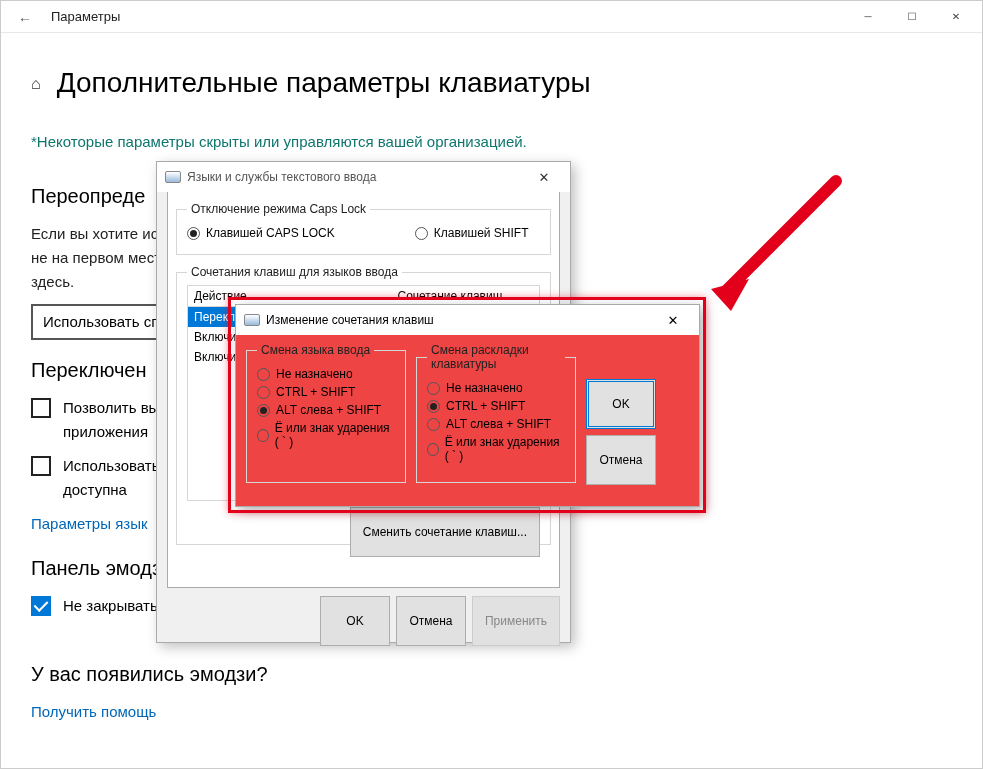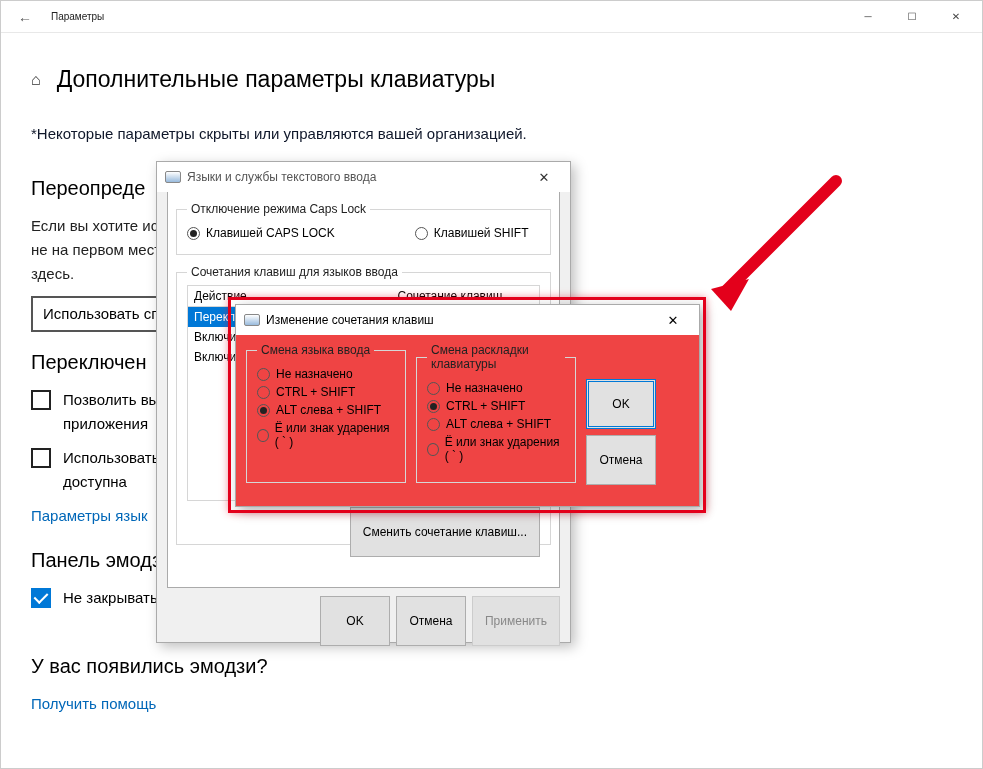--- a/index.html
+++ b/index.html
@@ -1,31 +1,31 @@
 <!DOCTYPE html>
 <html><head>
 <meta charset="utf-8">
 <style>
   * { box-sizing: border-box; margin: 0; padding: 0; font-family: "Segoe UI", Tahoma, sans-serif; }
   body { width: 983px; height: 769px; background: #fff; position: relative; overflow: hidden; border: 1px solid #ccc; }
 
   
   .titlebar { height: 32px; display: flex; align-items: center; padding: 0 4px; border-bottom: 1px solid #e8e8e8; }
   .titlebar .back { width: 40px; text-align: center; color: #555; font-size: 14px; cursor: pointer; }
-  .titlebar .title { font-size: 10px; color: #222; margin-left: 6px; }
+  .titlebar .title { font-size: 13px; color: #222; margin-left: 6px; }
   .winctrls { margin-left: auto; display: flex; }
   .winctrls div { width: 44px; height: 28px; display:flex; align-items:center; justify-content:center; color:#444; font-size:10px; cursor:pointer; }
 
   .content { padding: 20px 30px; line-height: 1.6; }
 
   .hdrrow { display:flex; align-items:center; gap: 16px; margin: 8px 0 24px 0; }
-  .hdrrow h1 { font-weight: 400; font-size: 23px; }
+  .hdrrow h1 { font-weight: 400; font-size: 28px; }
   .homeicon { font-size: 16px; color:#333; }
 
-  .policy { color: #0f172a; font-size: 15px; margin-bottom: 26px; }
+  .policy { color: #0f766e; font-size: 15px; margin-bottom: 26px; }
 
   h2.sub { font-weight: 400; font-size: 20px; margin: 14px 0 10px 0; }
 
   .para { font-size: 15px; color:#222; max-width: 540px; margin-bottom: 10px; }
 
   .combo { border: 2px solid #555; width: 220px; height: 36px; display:flex; align-items:center; padding: 0 10px; font-size: 15px; margin-bottom: 12px; }
 
   .chkrow { display:flex; align-items:flex-start; gap: 12px; margin: 10px 0; font-size: 15px; max-width: 480px; }
   .chkbox { width: 20px; height: 20px; border: 2px solid #222; flex-shrink:0; margin-top: 2px; display:flex; align-items:center; justify-content:center; }
   .chkbox.checked { background:#0078d7; border-color:#0078d7; }

